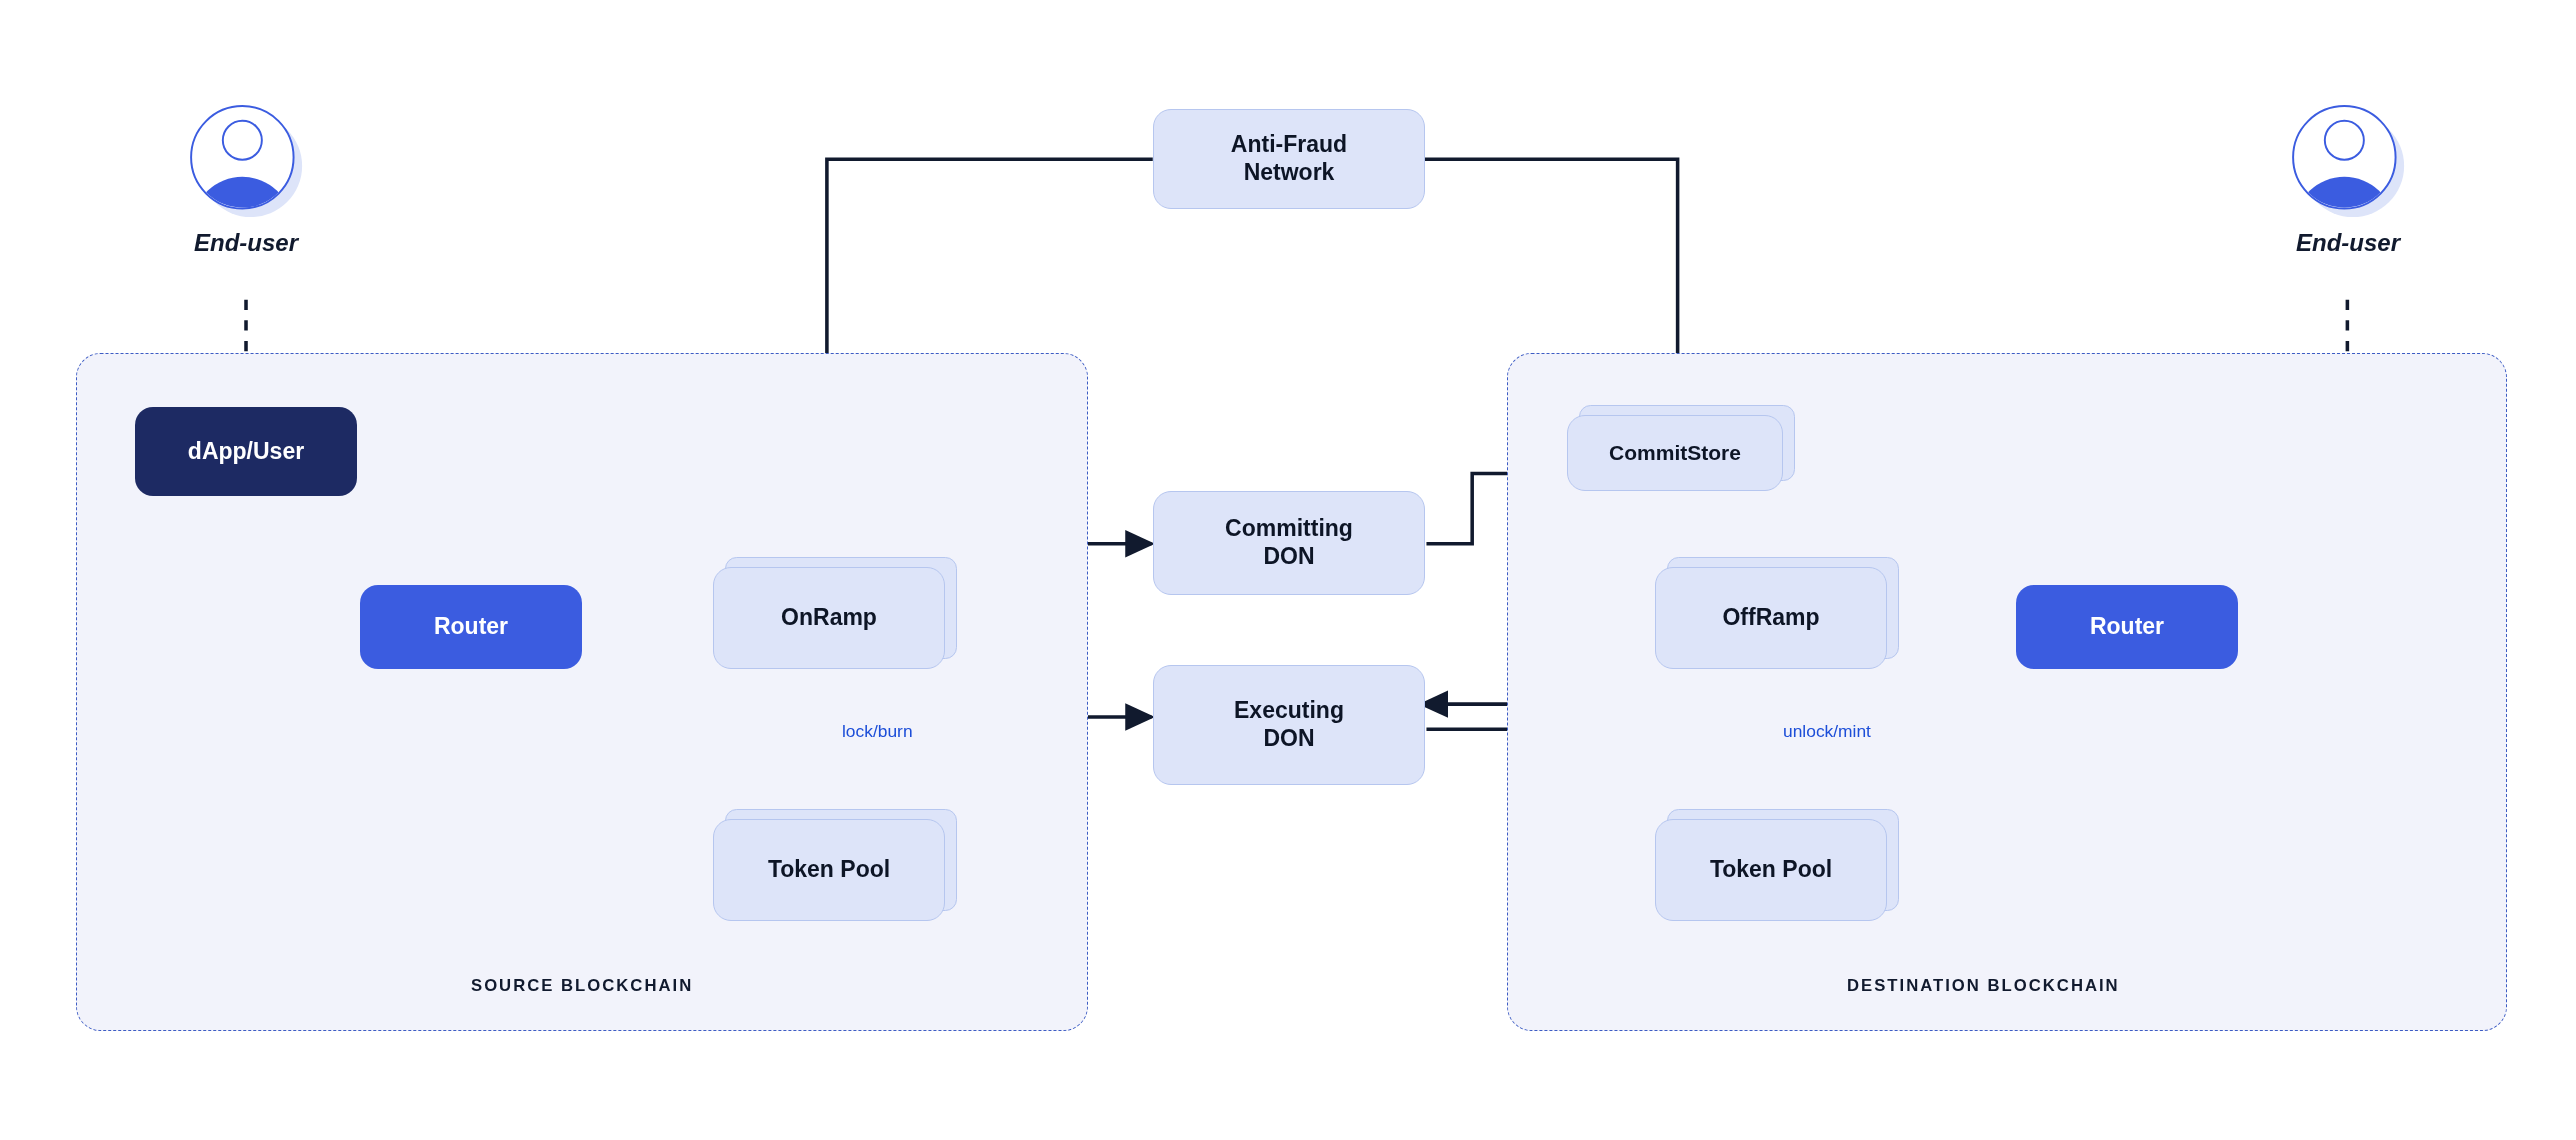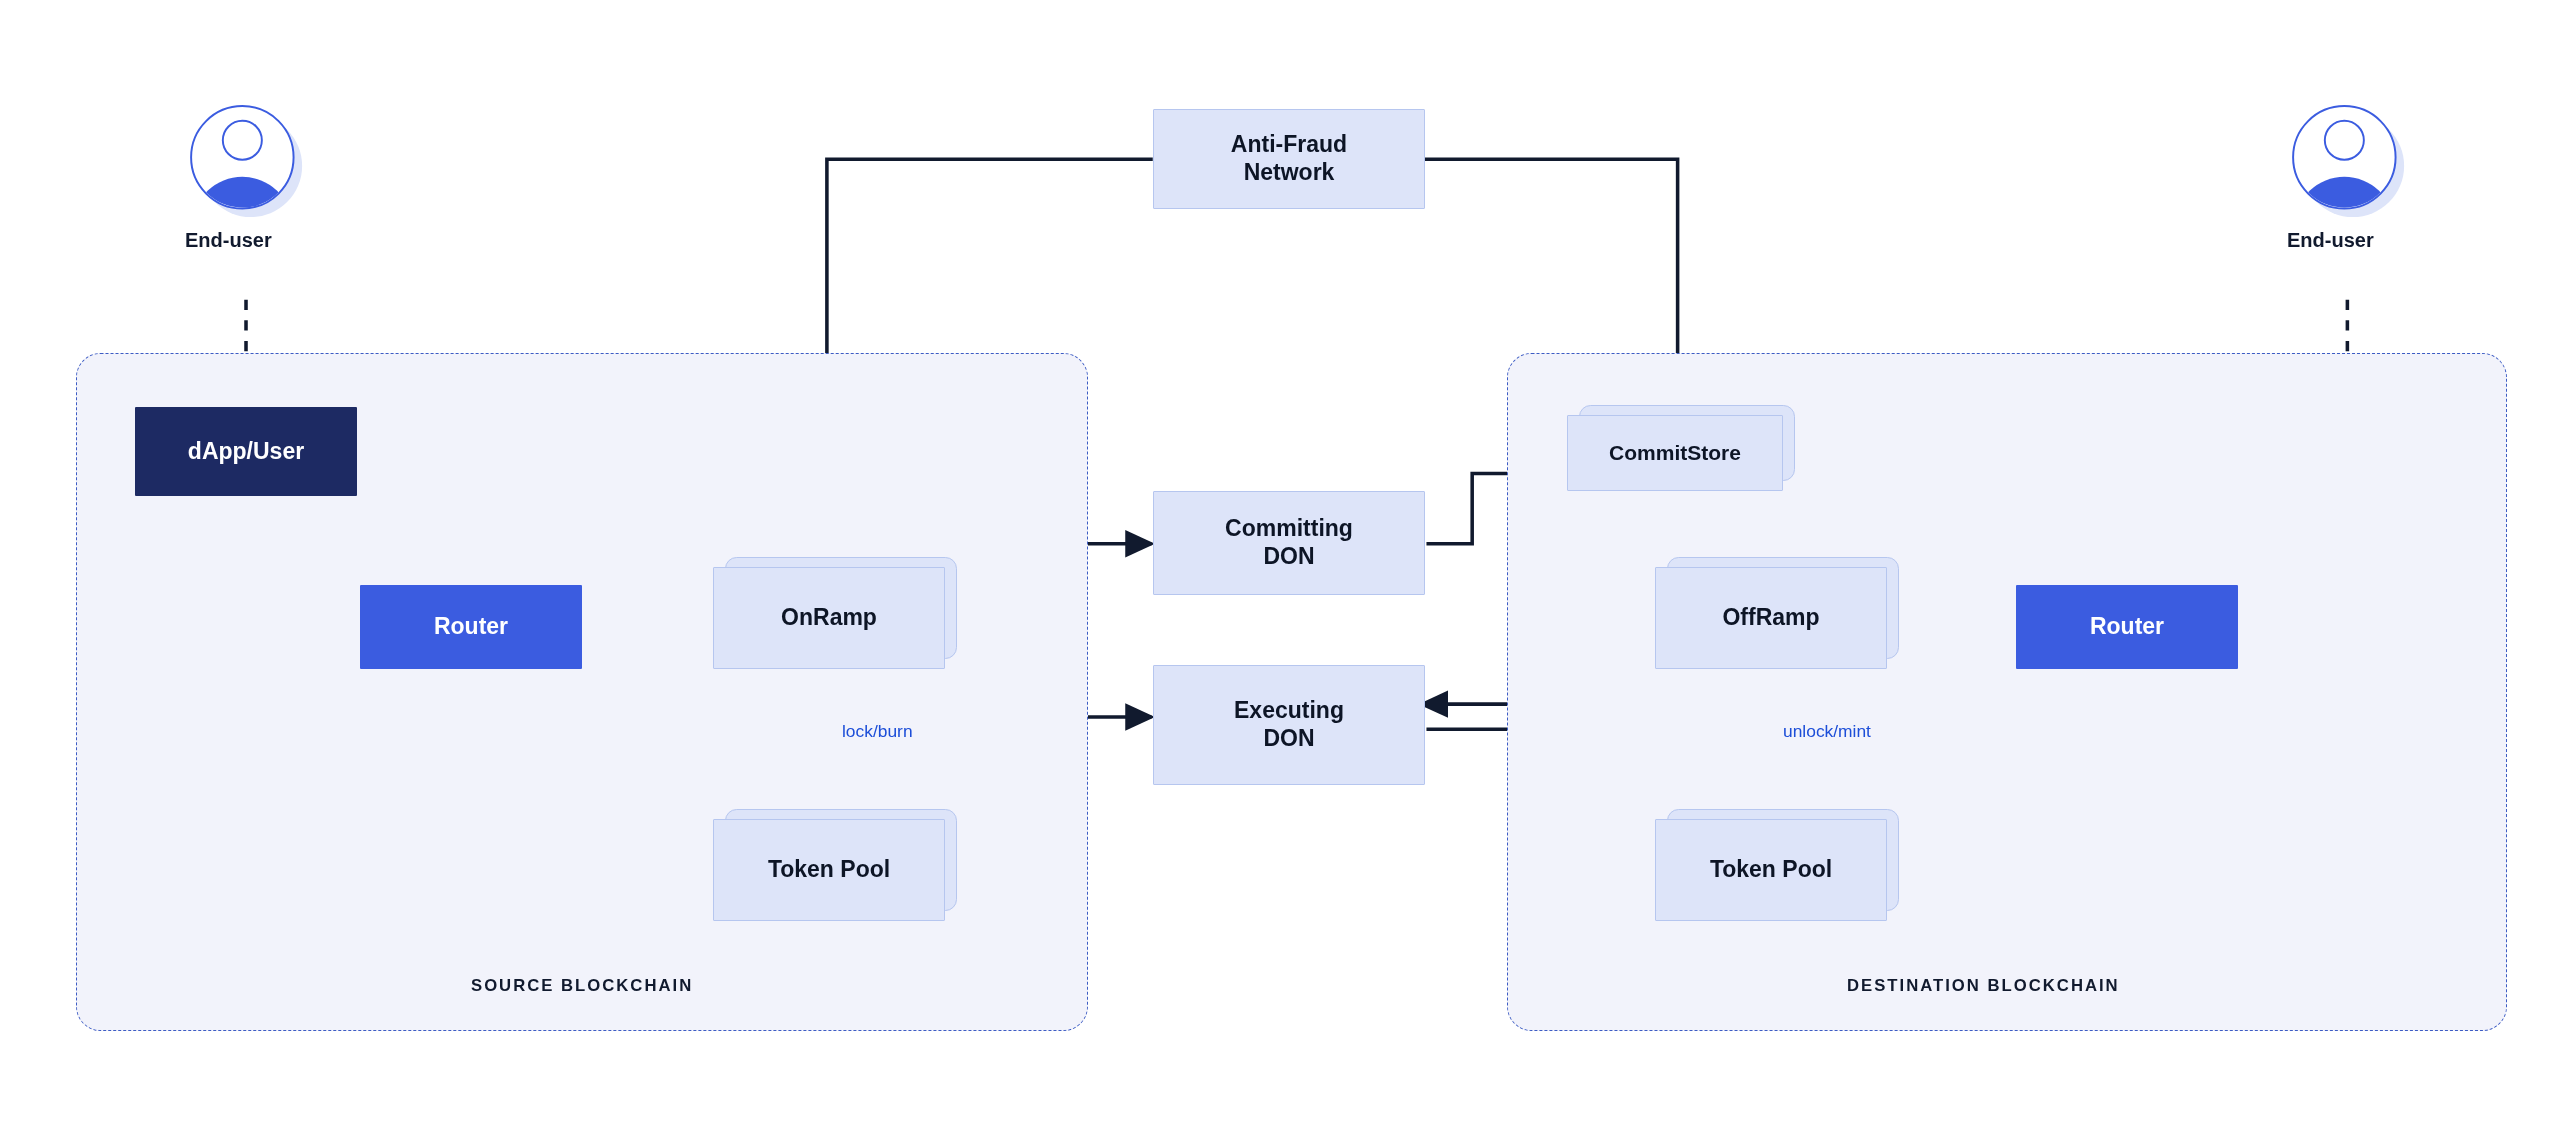--- a/index.html
+++ b/index.html
@@ -28,21 +28,21 @@
     color:#111a2e;
     white-space:nowrap;
   }
 
   
   .node{
     position:absolute;
     box-sizing:border-box;
     display:flex;align-items:center;justify-content:center;
     text-align:left;
-    border-radius:1px;
+    border-radius:18px;
     font-weight:700;
     line-height:1.2;
   }
   .node-dark{
     background:#1d2a63;
     color:#ffffff;
     font-size:23px;
   }
   .node-blue{
     background:#3b5ce0;
@@ -68,24 +68,26 @@
   }
   .stack .face{
     position:absolute;left:0;top:0;width:100%;height:100%;
   }
 
   
   .avatar-wrap{position:absolute;}
   .avatar-label{
     position:absolute;
     width:100%;
-    font-size:20px;
+    text-align:center;
+    font-size:24px;
     font-weight:700;
     color:#111a2e;
     white-space:nowrap;
+    font-style:italic;
   }
 
   
   .edge-label{
     position:absolute;
     font-size:17.4px;
     font-weight:400;
     color:#1d4ed8;
     white-space:nowrap;
   }

